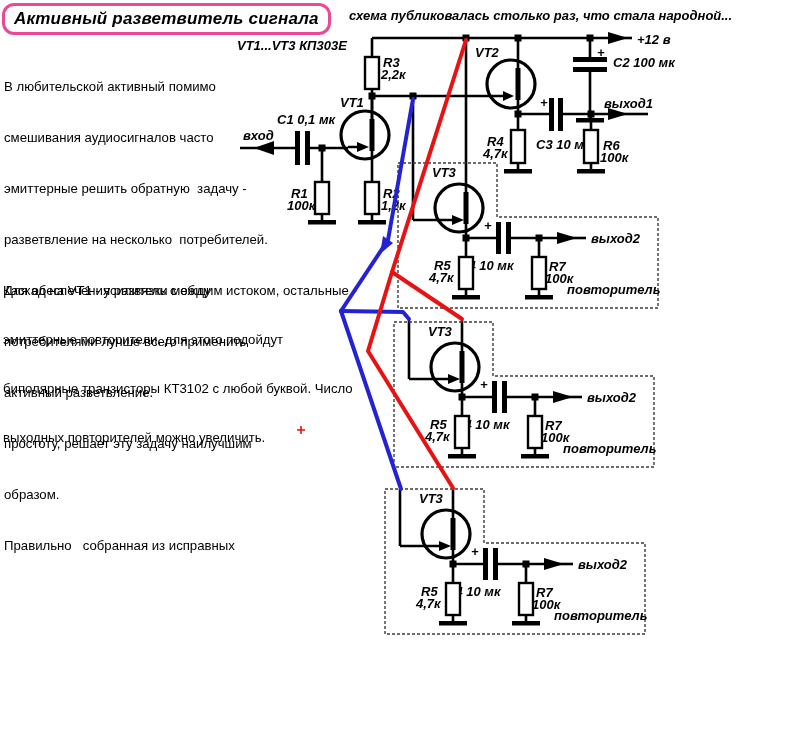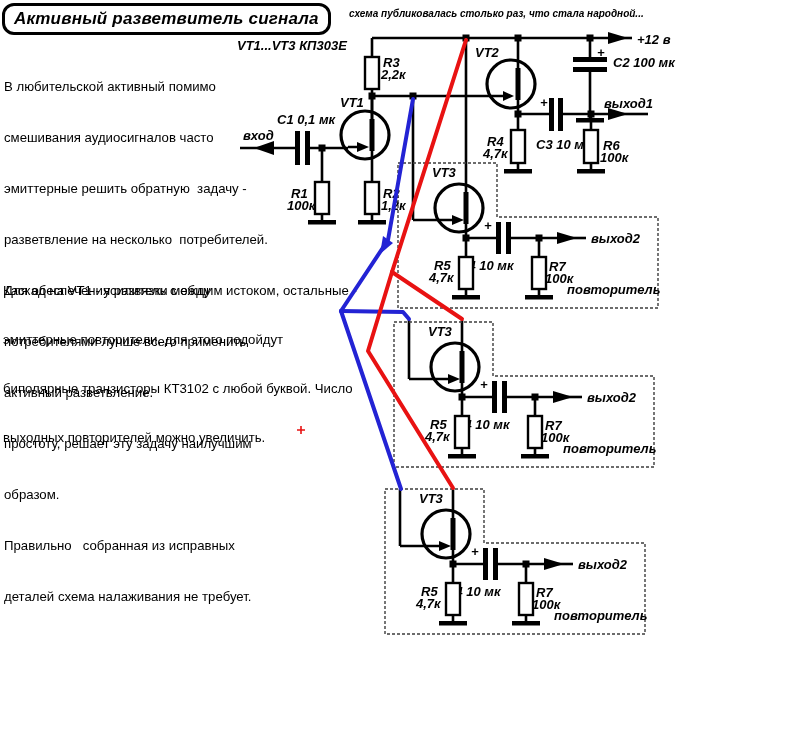--- a/index.html
+++ b/index.html
@@ -1,21 +1,21 @@
 <!DOCTYPE html>
 <html><head>
 <meta charset="utf-8">
 <style>
   html,body{margin:0;padding:0;background:#fff;}
   .canvas{position:relative;width:791px;height:731px;background:#fff;overflow:hidden;
           font-family:"Liberation Sans",sans-serif;color:#000;}
-  .title-box{position:absolute;left:2px;top:3px;height:26px;border:3px solid #000000;
+  .title-box{position:absolute;left:2px;top:3px;height:26px;border:3px solid #ec4899;
              border-radius:12px;padding:0 9px;font-size:17px;font-weight:bold;
              font-style:italic;line-height:25px;white-space:pre;letter-spacing:.2px;}
-  .subtitle{position:absolute;left:349px;top:8px;font-size:10px;font-style:italic;
+  .subtitle{position:absolute;left:349px;top:8px;font-size:13px;font-style:italic;
             font-weight:600;white-space:pre;}
   .textcol{position:absolute;white-space:pre;font-size:13.2px;}
   .intro{left:4px;top:44px;line-height:17px;}
   .bodytx{left:3px;top:250px;line-height:16.4px;}
   svg{position:absolute;left:0;top:0;}
   .wire{stroke:#000;stroke-width:2.6;fill:none;}
   .bar{stroke:#000;stroke-width:5;fill:none;}
   .circ{stroke:#000;stroke-width:3.2;fill:none;}
   .comp{stroke:#000;stroke-width:2.4;fill:#fff;}
   .fill{fill:#000;stroke:none;}
@@ -35,21 +35,20 @@
     <div>В любительской активный помимо</div>
     <div>смешивания аудиосигналов часто</div>
     <div>эмиттерные решить обратную  задачу -</div>
     <div>разветвление на несколько  потребителей.</div>
     <div>Для обеспечения развязки между</div>
     <div>потребителями лучше всего применить</div>
     <div>активный разветвление.</div>
     <div>простоту, решает эту задачу наилучшим</div>
     <div>образом.</div>
     <div>Правильно   собранная из исправных</div>
-    <div>деталей схема налаживания не требует.</div>
   </div>
 
   <div class="textcol bodytx">
     <div>Каскад на VT1 - усилитель с общим истоком, остальные -</div>
     <div>эмиттерные повторители, для этого подойдут</div>
     <div>биполярные транзисторы КТ3102 с любой буквой. Число</div>
     <div>выходных повторителей можно увеличить.</div>
   </div>
 
   <svg width="791" height="731" viewBox="0 0 791 731">

